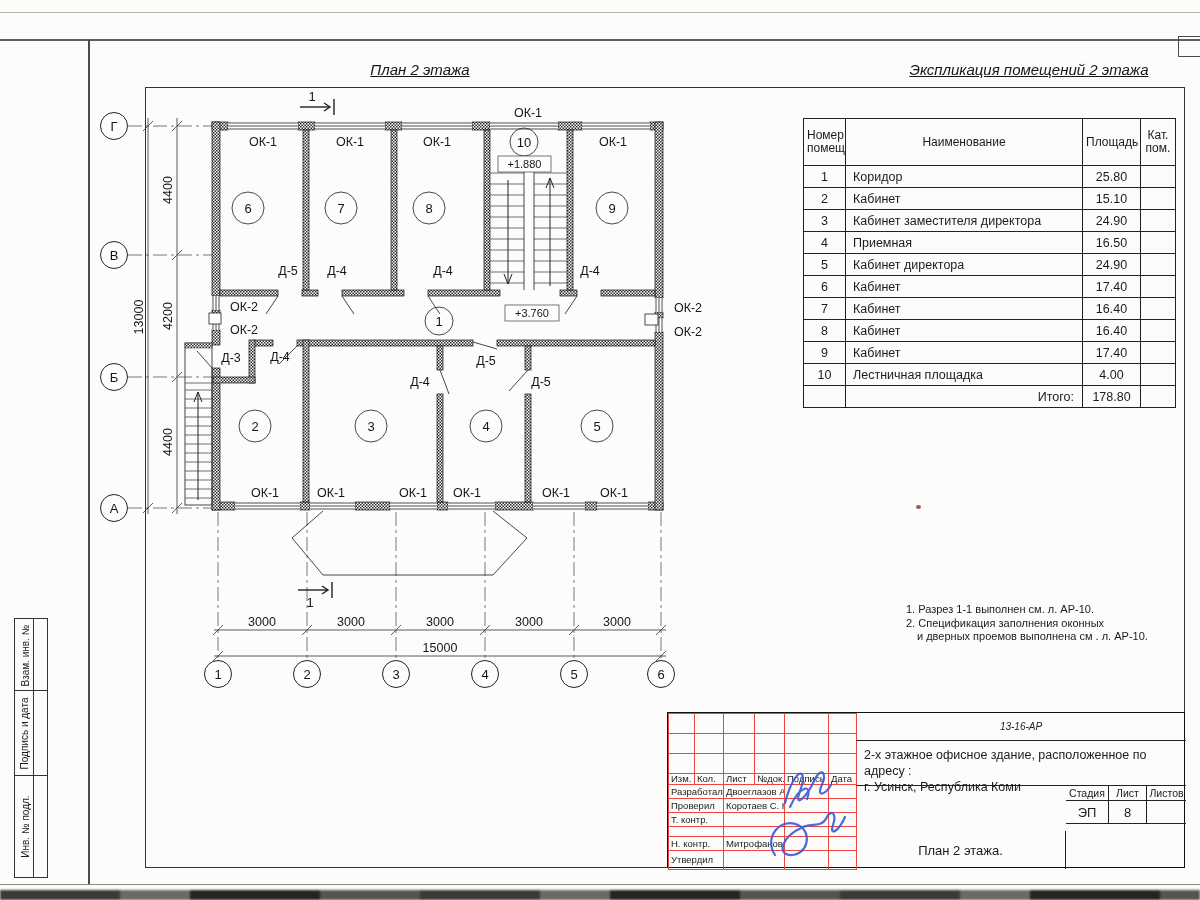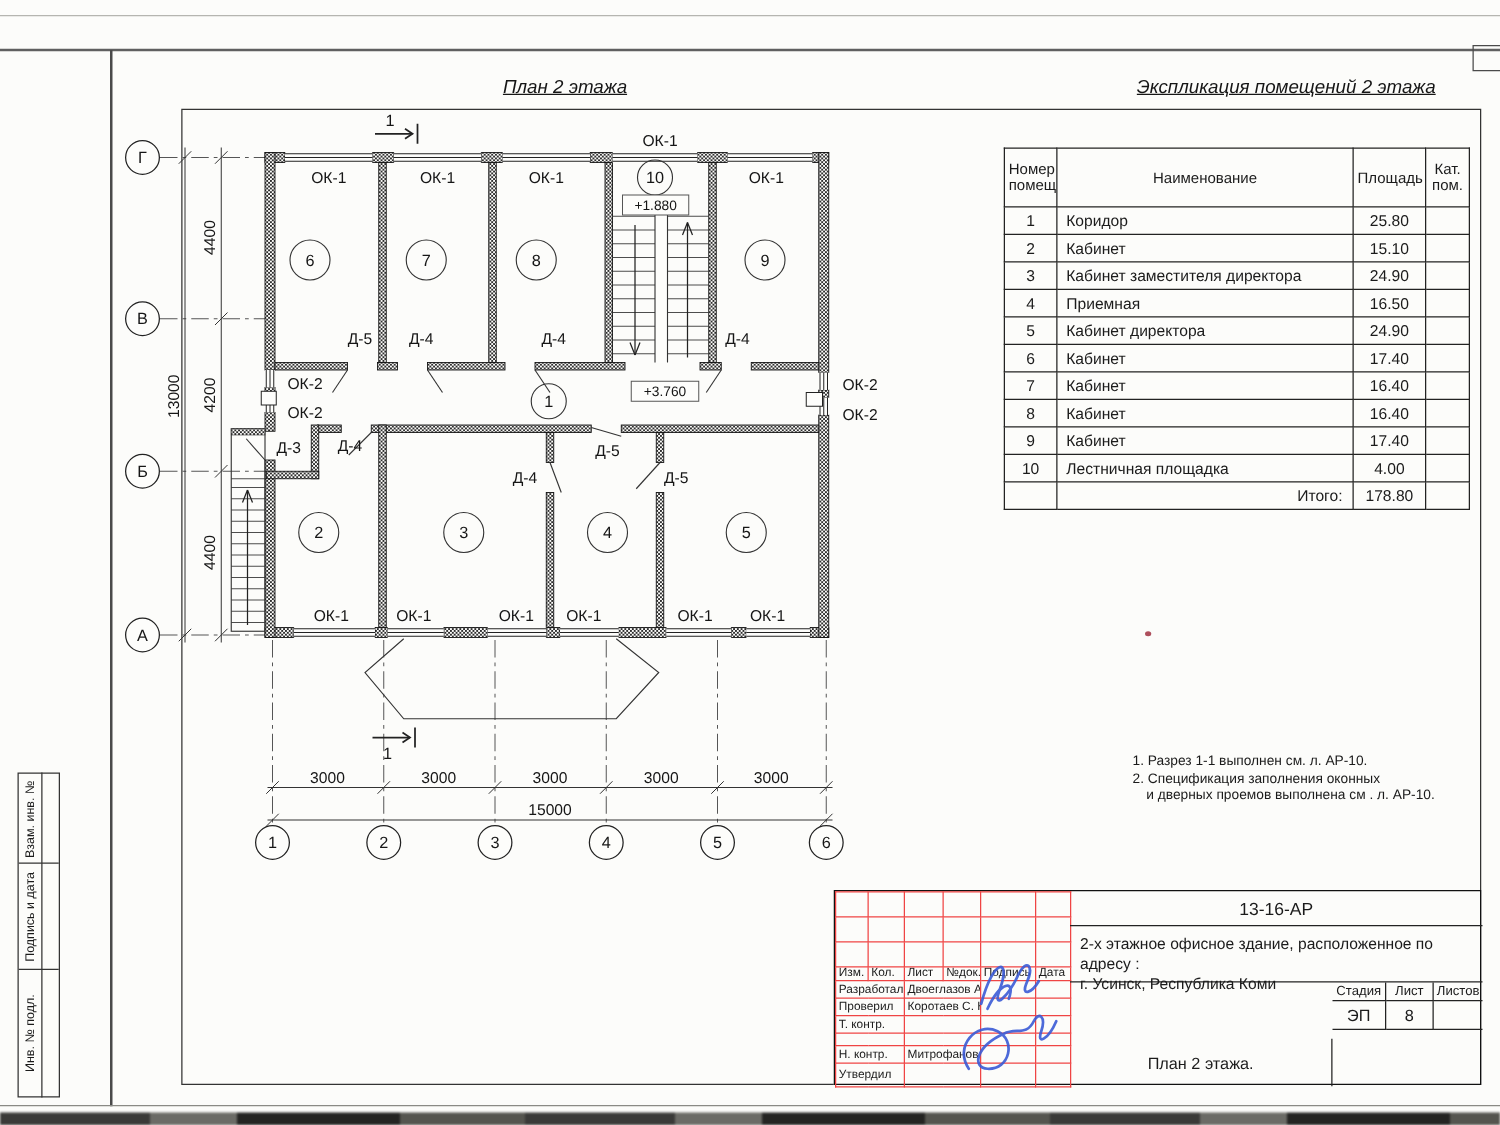--- a/index.html
+++ b/index.html
@@ -47,21 +47,21 @@
 
   <div class="hl" style="left:0;top:12px;width:1200px;background:#b5b5b0;"></div>
   <div class="hl" style="left:0;top:39px;width:1200px;height:2px;background:#606060;"></div>
   <div class="vl" style="left:88px;top:40px;height:845px;width:1.5px;background:#4a4a4a;"></div>
   <div class="abs" style="left:1178px;top:36px;width:22px;height:19px;border:1px solid #4a4a4a;"></div>
   <div class="abs" style="left:145px;top:87px;width:1038px;height:779px;border:1.6px solid #333;"></div>
   <div class="hl" style="left:0;top:884px;width:1200px;background:#8a8a85;"></div>
   <div class="abs" style="left:0;top:890px;width:1200px;height:10px;
        background:repeating-linear-gradient(90deg,#3a3a38 0 120px,#6b6b66 120px 190px,#242422 190px 320px,#55554f 320px 420px);filter:blur(1px);"></div>
 
-  <div class="drawing-title" style="left:352px;top:61px;width:200px;">План 2 этажа</div>
+  <div class="drawing-title" style="left:320px;top:61px;width:200px;">План 2 этажа</div>
   <div class="drawing-title" style="left:879px;top:61px;width:300px;">Экспликация помещений 2 этажа</div>
 
   <svg class="abs" style="left:0;top:0;" width="760" height="720" viewBox="0 0 760 720">
     <defs>
       <pattern id="hatch" width="3" height="3" patternUnits="userSpaceOnUse">
         <rect width="3" height="3" fill="#fdfdfb"></rect>
         <rect width="1.5" height="1.5" fill="#2e2e2e"></rect>
         <rect x="1.5" y="1.5" width="1.5" height="1.5" fill="#2e2e2e"></rect>
       </pattern>
     </defs>
@@ -566,21 +566,21 @@
           </tr>
       <tr style="height:19px">
             <td colspan="2">Утвердил</td>
             <td colspan="2"></td>
             <td></td>
             <td></td>
           </tr>
     </tbody>
       </table>
 
-    <div class="cell cb cent" style="left:188px;top:0;width:330px;height:28px;font-size:14px;">
+    <div class="cell cb cent" style="left:188px;top:0;width:330px;height:28px;font-size:10px;font-style:italic;">
       <span>13-16-АР</span>
     </div>
     <div class="cell cb" style="left:188px;top:28px;width:330px;height:45px;font-size:12.5px;line-height:16px;padding:6px 0 0 8px;">
       <div>2-х этажное офисное здание, расположенное по адресу :</div>
       <div>г. Усинск, Республика Коми</div>
     </div>
     <div class="cell cr cent" style="left:188px;top:118px;width:210px;height:38px;font-size:13px;">
       <span>План 2 этажа.</span>
     </div>
 

